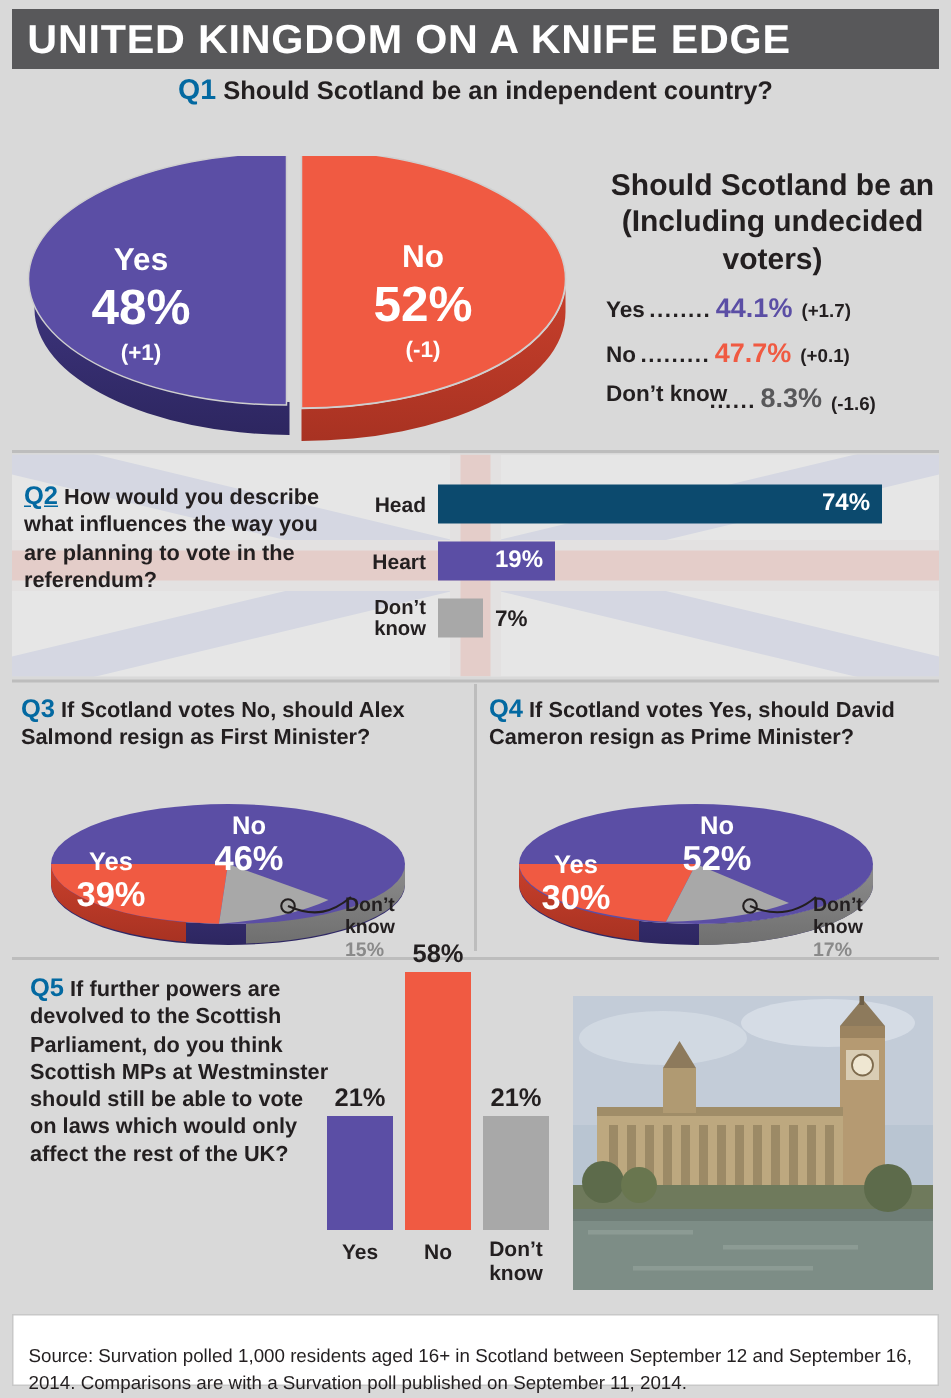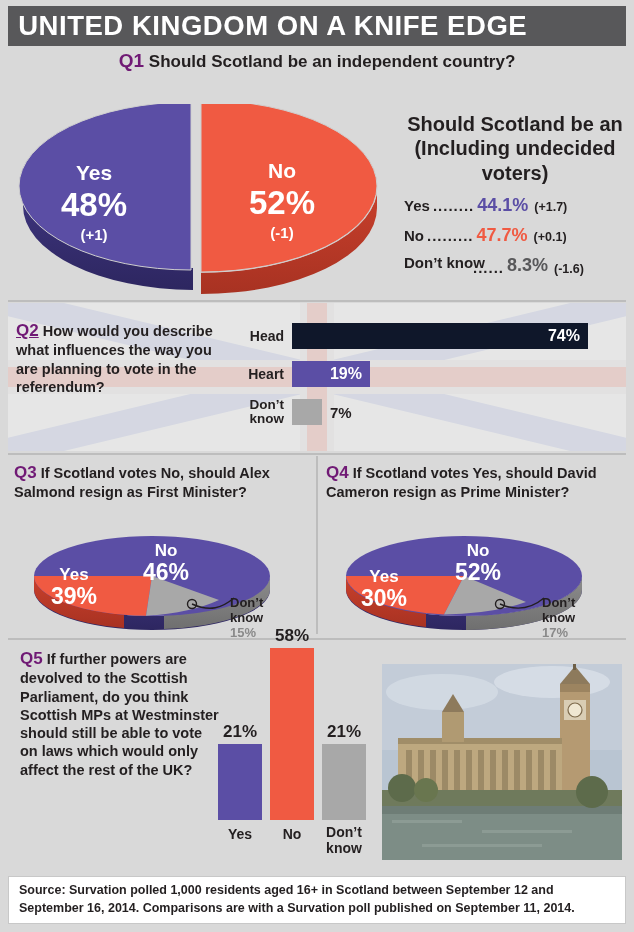--- a/index.html
+++ b/index.html
@@ -27,21 +27,21 @@
     font-size:27px;
     letter-spacing:0.5px;
     padding-left:10px;
     font-stretch:condensed;
     transform: scaleX(1.02);
     transform-origin: left center;
     white-space:nowrap;
   }
 
   
-  .qlabel { color:#701a75; font-weight:bold; }
+  .qlabel { color:#0369a1; font-weight:bold; }
   .divider {
     position:absolute; left:8px; width:618px; height:2px; background:#bdbdbd;
   }
 
   
   .q1-title {
     position:absolute; left:0; top:50px; width:634px; text-align:center;
     font-size:17px; font-weight:bold;
   }
   .q1-title .qlabel { font-size:19px; }
@@ -112,22 +112,22 @@
   .q5-chart { position:absolute; left:212px; top:648px; width:160px; height:216px; }
   .q5-bar-label { position:absolute; font-weight:bold; font-size:17px; text-align:center; }
   .q5-cat { position:absolute; font-weight:bold; font-size:14px; text-align:center; line-height:1.1; }
 
   .photo { position:absolute; left:382px; top:664px; width:240px; height:196px; overflow:hidden; }
 
   
   .source {
     position:absolute; left:8px; top:876px; width:618px; height:48px;
     background:#ffffff; border:1px solid #c8c8c8;
-    font-size:12.5px; line-height:1.45; padding:4px 10px;
-    font-weight:bold;
+    font-size:12.5px; line-height:1.45; padding:18px 10px;
+    font-weight:normal;
   }
 </style>
 </head>
 <body>
 
 <div class="page">
 
   <div class="header">
     <div class="header-title">UNITED KINGDOM ON A KNIFE EDGE</div>
   </div>
@@ -215,21 +215,21 @@
   </div>
 
   <div class="q2-text">
     <span class="qlabel">Q2</span>
     <span>How would you describe what influences the way you are planning to vote in the referendum?</span>
   </div>
 
   <div class="q2-rows">
     <div class="q2-row">
       <div class="rl">Head</div>
-      <div class="q2-bar" style="width:296px;background:#0f172a;">
+      <div class="q2-bar" style="width:296px;background:#0c4a6e;">
         <span>74%</span>
       </div>
     </div>
     <div class="q2-row">
       <div class="rl">Heart</div>
       <div class="q2-bar" style="width:78px;background:#5b4ea5;">
         <span>19%</span>
       </div>
     </div>
     <div class="q2-row">

